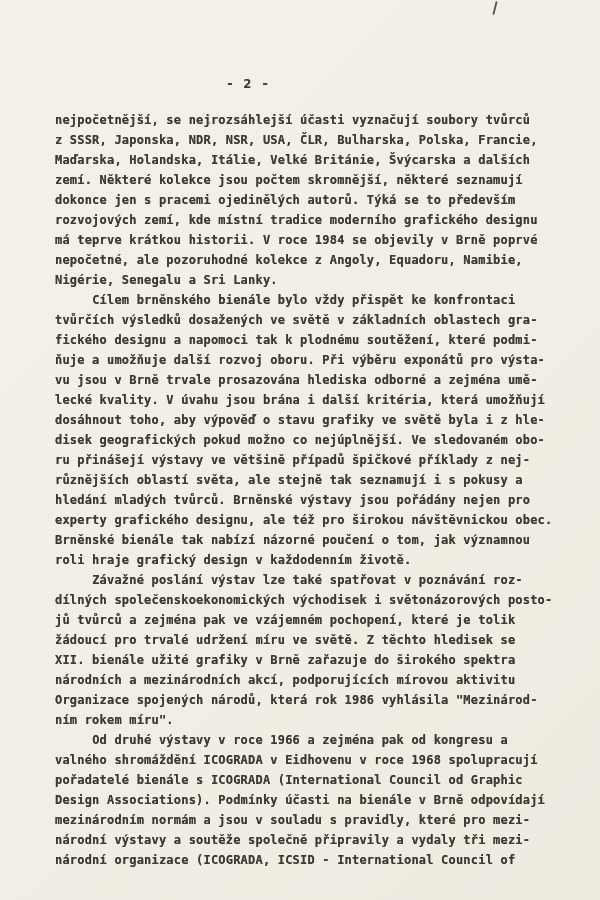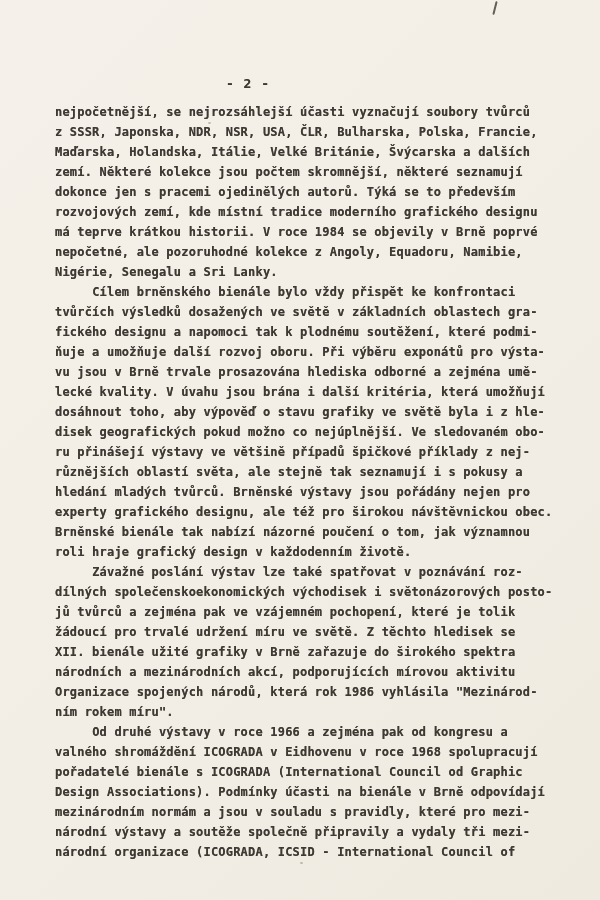--- a/index.html
+++ b/index.html
@@ -24,21 +24,21 @@
     width: 496px;
     text-align: center;
     font-size: 13px;
     font-weight: bold;
     letter-spacing: 1px;
     text-shadow: 0 0 0.6px rgba(62,57,51,0.75);
   }
   .text-block {
     position: absolute;
     left: 55px;
-    top: 102px;
+    top: 110px;
     width: 506px;
     font-size: 12px;
     line-height: 20px;
     font-weight: bold;
     letter-spacing: 0.2px;
     text-shadow: 0 0 0.6px rgba(62,57,51,0.7);
   }
   .text-block p {
     margin: 0;
     white-space: pre-wrap;

